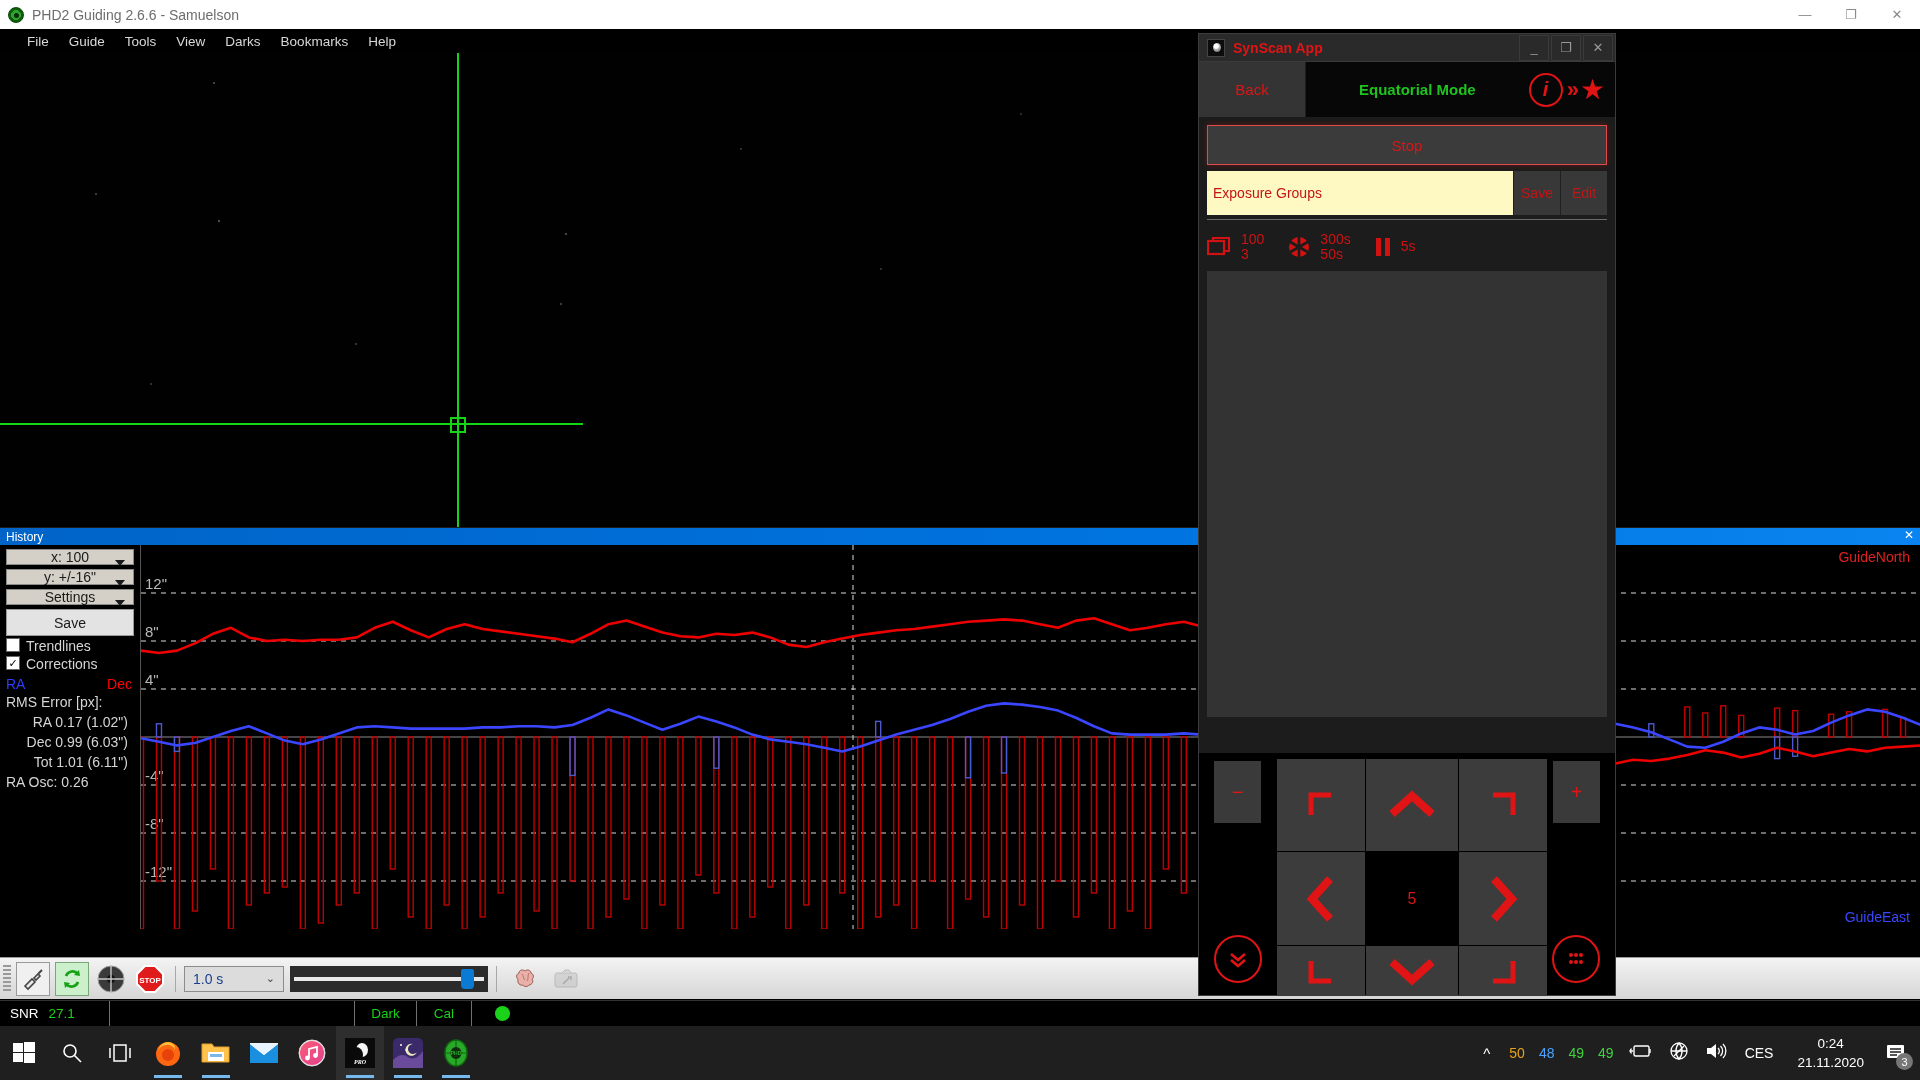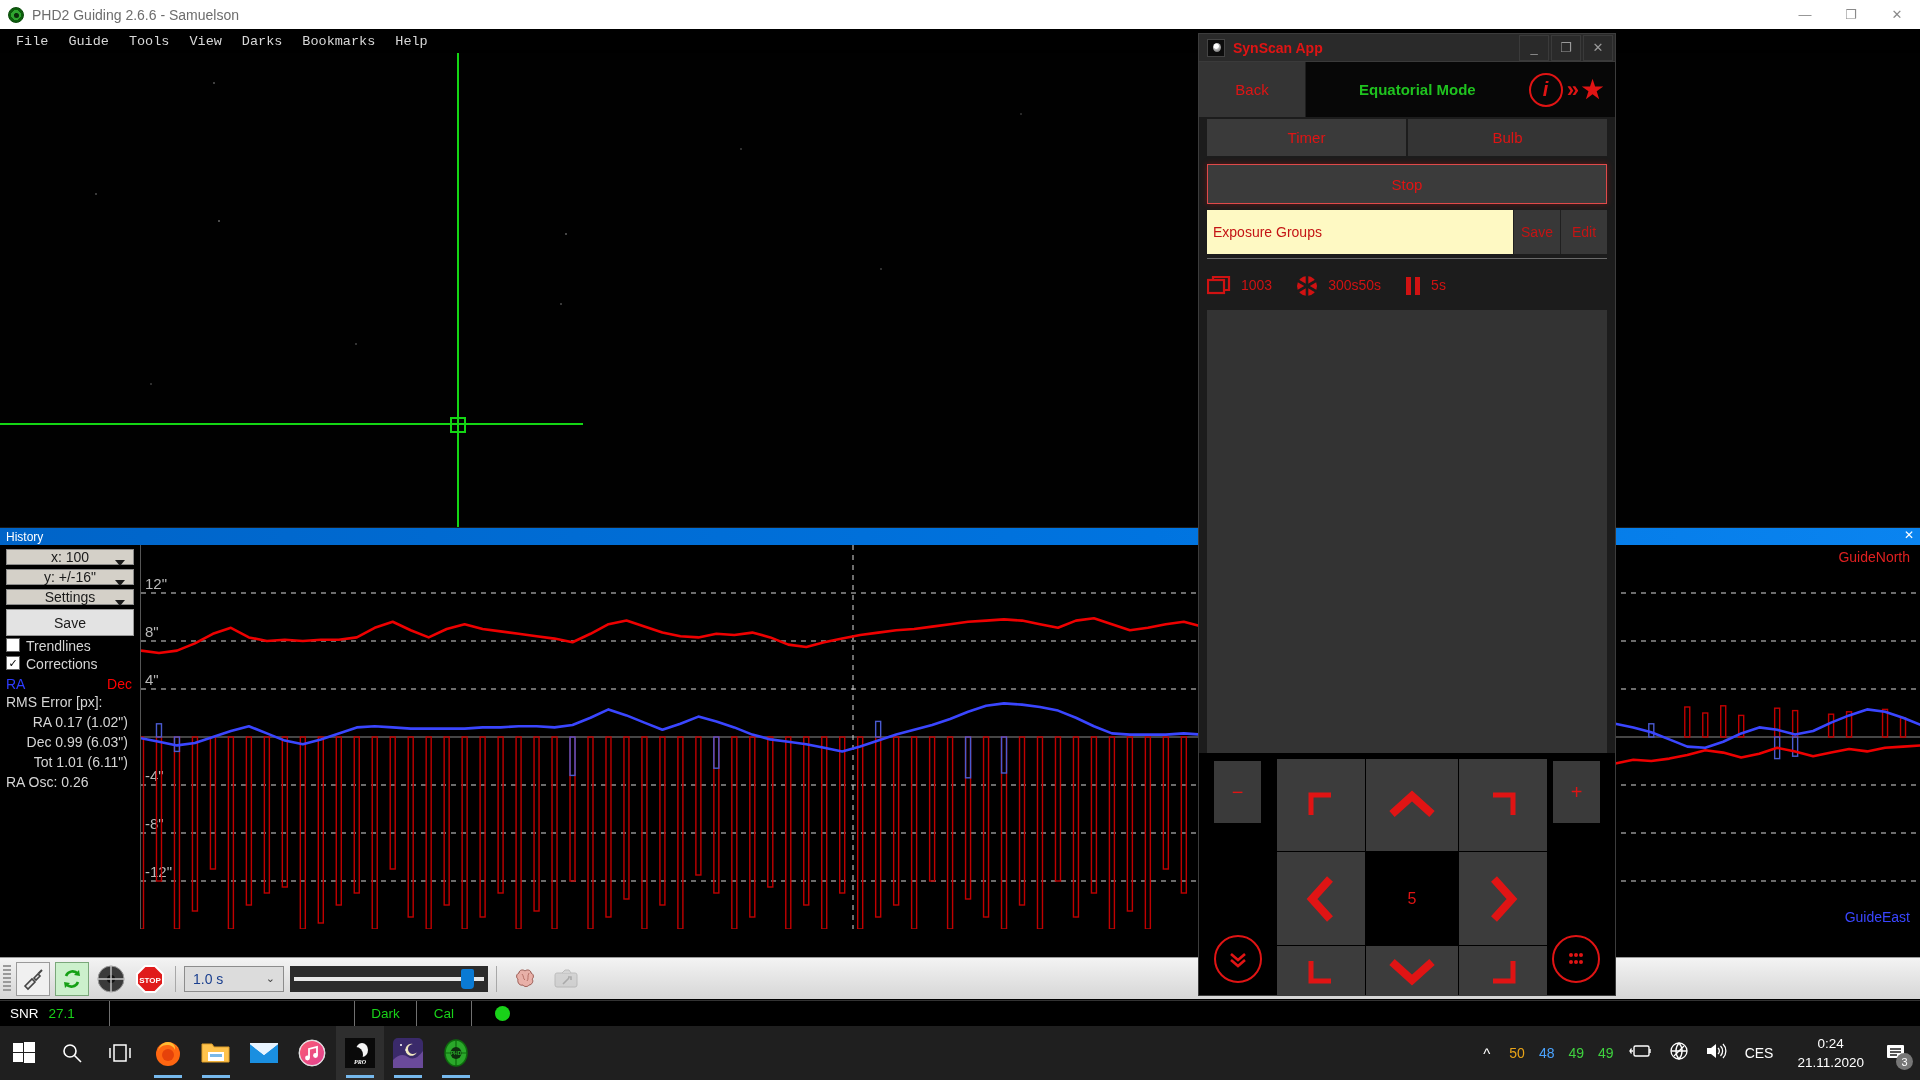--- a/index.html
+++ b/index.html
@@ -14,21 +14,21 @@
   #phd2-app-icon{ width:16px;height:16px;margin-left:8px;margin-right:8px;border-radius:50%;
      background:radial-gradient(circle at 50% 50%, #1d3d1d 0 18%, #2fa52f 20% 48%, #0d5e0d 50% 72%, #27922a 74% 100%);
      border:1px solid #0a4a0a; position:relative;}
   #phd2-app-icon::after{content:"";position:absolute;left:5px;top:5px;width:5px;height:5px;border-radius:50%;background:#0b2d0b;}
   #phd2-title-text{ font-size:14px; color:#6d6d6d; }
   .win-btns{ position:absolute; right:0; top:0; height:29px; display:flex; }
   .win-btn{ width:46px; height:29px; display:flex; align-items:center; justify-content:center;
      color:#8a8a8a; font-size:13px; }
 
   #phd2-menubar{ position:absolute; left:0; top:29px; width:1920px; height:24px;
-     background:#000; display:flex; align-items:center; padding-left:6px;font-family:Liberation Mono, monospace; }
+     background:#000; display:flex; align-items:center; padding-left:17px; }
   .menu-item{ color:#d8d8d8; font-size:13.5px; padding:2px 10px; }
 
   
   #guide-view{ position:absolute; left:0; top:53px; width:1920px; height:474px;
      background:#010101; overflow:hidden; }
   .star{ position:absolute; border-radius:50%; background:#9a9a9a; }
   #crosshair-v{ position:absolute; left:457px; top:53px; width:2px; height:474px; background:#14d614; }
   #crosshair-h{ position:absolute; left:0px; top:423px; width:583px; height:2px; background:#14d614; }
   #lock-box{ position:absolute; left:450px; top:417px; width:16px; height:16px;
      border:2px solid #14d614; }
@@ -125,21 +125,21 @@
   #ss-stop{ height:40px; background:#3b3b3b; border:1px solid #e04a4a;
      display:flex; align-items:center; justify-content:center; color:#e01414; font-size:15px;
      box-shadow:0 0 6px rgba(224,20,20,.35); }
   #ss-expgroups{ margin:0 8px; height:44px; background:#fef9c3; display:flex; align-items:center; }
   #ss-eg-label{ flex:1; color:#c41414; font-size:14px; padding-left:6px; }
   .ss-eg-btn{ width:47px; height:44px; background:#383838; display:flex; align-items:center;
      justify-content:center; color:#c41414; font-size:14px; border-left:1px solid #202020; }
   #ss-params{ margin:4px 8px 0 8px; height:50px; border-top:1px solid #6a6a6a;
      display:flex; align-items:center; padding-top:4px; }
   .ss-par{ display:flex; align-items:center; margin-right:22px; }
-  .ss-par-vals{ display:flex; flex-direction:row; margin-left:8px; line-height:15px; }
+  .ss-par-vals{ display:flex; flex-direction:column; margin-left:8px; line-height:15px; }
   .ss-par-vals span{ color:#d01212; font-size:14px; }
   #ss-body{ margin:2px 8px; height:446px; background:#333333; }
   
   #ss-dpad{ position:absolute; left:0; bottom:0; width:416px; height:242px; background:#000; }
   .dp{ position:absolute; background:#3c3c3c; display:flex; align-items:center;
      justify-content:center; color:#e01414; }
   .corner-ic{ width:26px;height:26px; }
   .side-sm{ width:47px;height:62px; background:#3a3a3a; color:#e01414; font-size:20px;
      display:flex;align-items:center;justify-content:center; position:absolute;}
   .round-btn{ width:48px;height:48px;border:2.5px solid #e01414;border-radius:50%;
@@ -439,24 +439,20 @@
   </div>
 
   <div id="ss-header">
     <div id="ss-back">Back</div>
     <div id="ss-mode">Equatorial Mode</div>
     <div id="ss-info">i</div>
     <div id="ss-chev">»</div>
     <div id="ss-star">★</div>
   </div>
 
-  <div class="ss-tabs">
-    <div class="ss-tab">Timer</div>
-    <div class="ss-tab alt">Bulb</div>
-  </div>
 
   <div id="ss-stop-wrap">
     <div id="ss-stop">Stop</div>
   </div>
 
   <div id="ss-expgroups">
     <div id="ss-eg-label">Exposure Groups</div>
     <div class="ss-eg-btn">Save</div>
     <div class="ss-eg-btn">Edit</div>
   </div>

